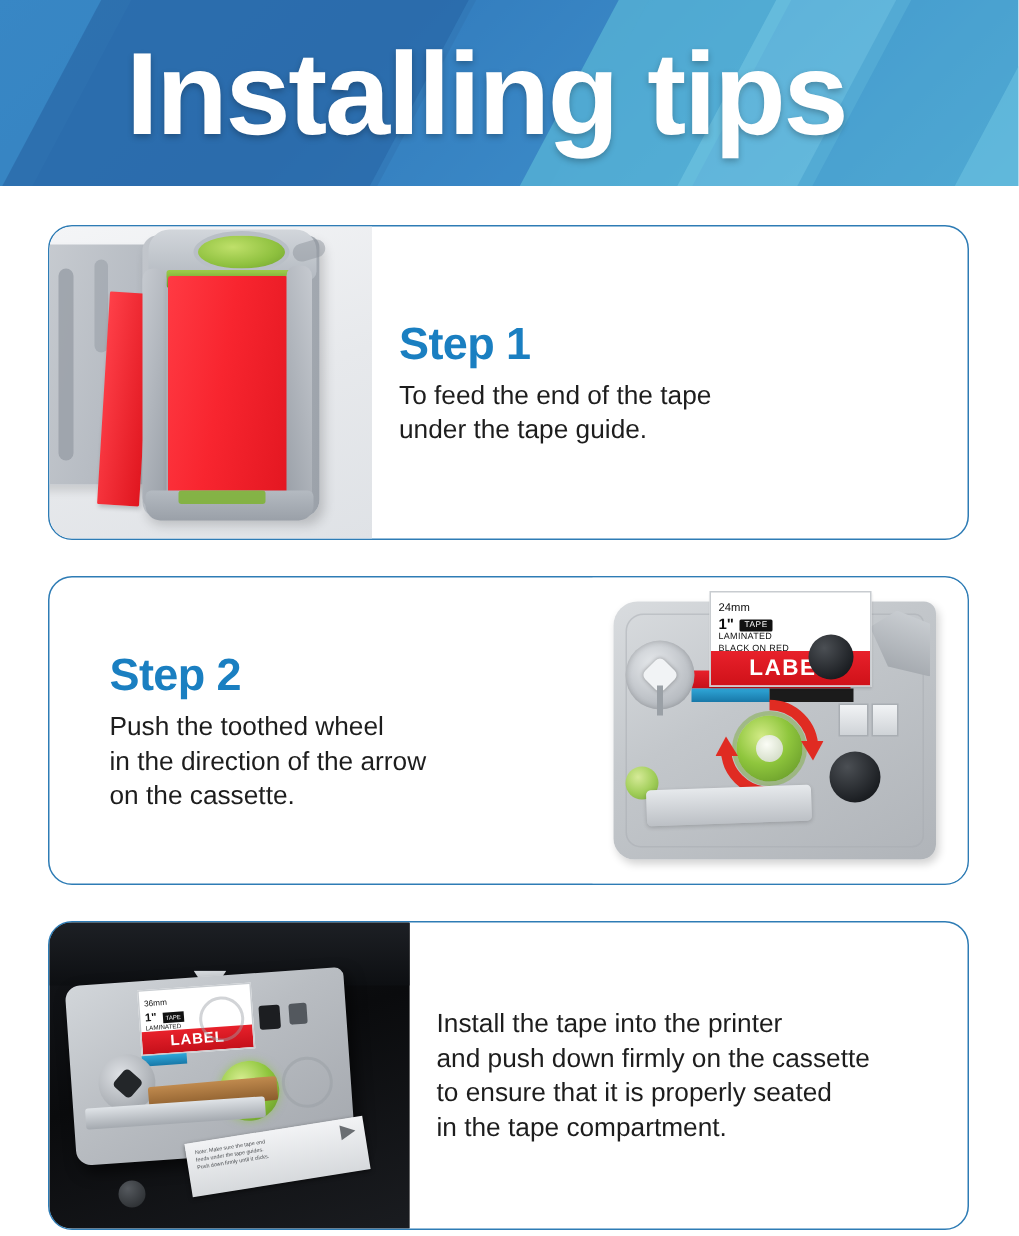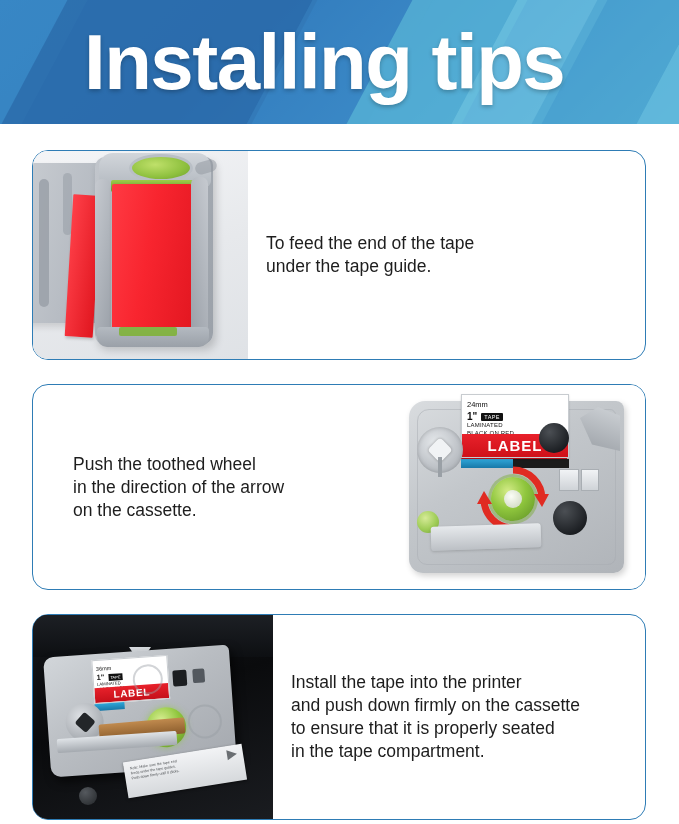--- a/index.html
+++ b/index.html
@@ -182,21 +182,21 @@
     position: absolute; left: 14px; top: 16px; width: 215px; height: 172px;
     background: linear-gradient(150deg,#d9dcdf 0%,#c3c7cb 40%,#b0b4b9 100%);
     border-radius: 16px 8px 10px 14px;
     box-shadow: 2px 3px 6px rgba(0,0,0,.18);
   }
   #photo-2 .c-rim {
     position: absolute; left: 8px; top: 8px; right: 8px; bottom: 8px;
     border: 1.5px solid #a8acb1; border-radius: 12px 6px 8px 10px; opacity:.5;
   }
   #photo-2 .c-label {
-    position: absolute; left: 66px; top: 9px; width: 106px; height: 62px;
+    position: absolute; left: 78px; top: 9px; width: 106px; height: 62px;
     background: #ffffff; border: 1px solid #c8ccd0;
     box-shadow: 0 1px 2px rgba(0,0,0,.15);
     overflow: hidden;
   }
   #photo-2 .lab-top { padding: 2px 5px 0 5px; }
   .lab-size { font-size: 12px; font-weight: bold; color:#0d0d0d; line-height: 13px; }
   .lab-size span { font-size: 7.5px; font-weight: normal; }
   .lab-row { display:flex; align-items:center; gap:4px; }
   .lab-inch { font-size: 10px; font-weight: bold; color:#0d0d0d; line-height: 11px; }
   .lab-tag {
@@ -415,28 +415,30 @@
     <div class="tape-tail"></div>
     <div class="guide-post"></div>
     <div class="tape-main"></div>
     <div class="guide-post-r"></div>
     <div class="notch"></div>
     <div class="foot"></div>
     <div class="foot-green"></div>
   </div>
 
   <div class="card-text">
+    <div class="step-title">Step 1</div>
     <div class="step-body">To feed the end of the tape
 under the tape guide.</div>
   </div>
 </div>
 
 <div class="card" id="card-2">
 
   <div class="card-text">
+    <div class="step-title">Step 2</div>
     <div class="step-body">Push the toothed wheel
 in the direction of the arrow
 on the cassette.</div>
   </div>
 
   <div class="card-photo" id="photo-2">
     <div class="cassette">
       <div class="c-rim"></div>
       <div class="clip"></div>
     </div>

